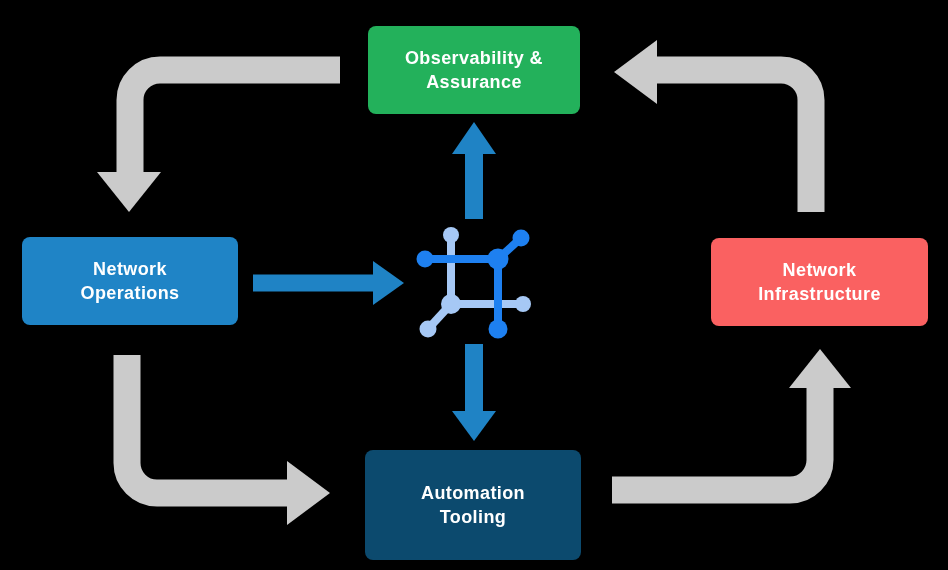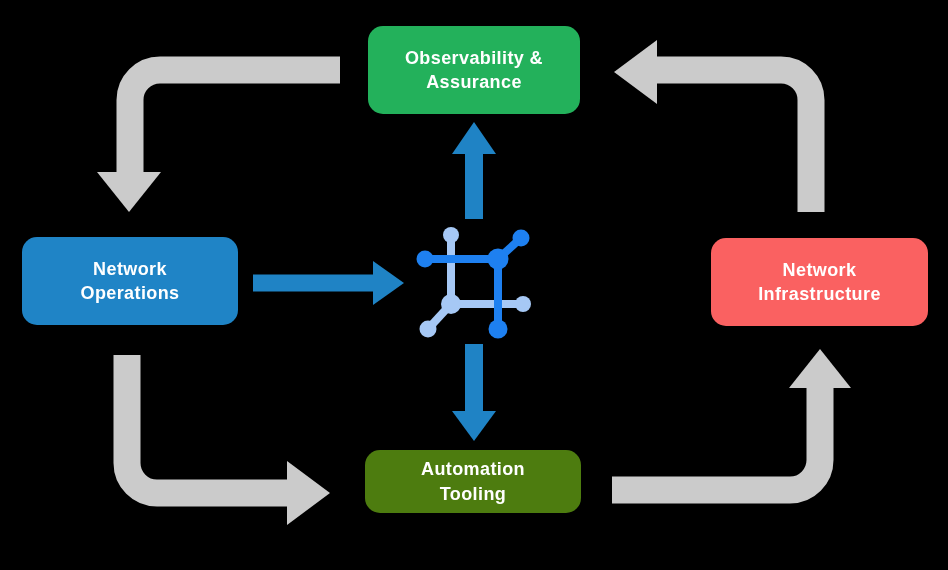--- a/index.html
+++ b/index.html
@@ -20,33 +20,33 @@
     left: 0;
     top: 0;
     width: 948px;
     height: 570px;
   }
   .node-box {
     position: absolute;
     display: flex;
     align-items: center;
     justify-content: center;
-    border-radius: 15px;
+    border-radius: 8px;
     color: #ffffff;
     font-size: 18px;
     font-weight: 600;
     letter-spacing: 0.4px;
     line-height: 1.35;
     text-align: center;
     white-space: pre-line;
   }
   .node-observability        { left: 368px; top: 26px;  width: 212px; height: 88px; background: #23B15B; }
   .node-network-operations   { left: 22px;  top: 237px; width: 216px; height: 88px; background: #1F84C6; }
   .node-network-infrastructure { left: 711px; top: 238px; width: 217px; height: 88px; background: #FA6161; }
-  .node-automation-tooling   { left: 365px; top: 450px; width: 216px; height: 63px; background: #4d7c0f; }
+  .node-automation-tooling   { left: 365px; top: 450px; width: 216px; height: 110px; background: #0c4a6e; }
 </style>
 </head>
 <body>
 
 <div class="canvas">
 
   <svg class="arrow-layer" width="948" height="570" viewBox="0 0 948 570" xmlns="http://www.w3.org/2000/svg">
 
     <g>
       <path d="M340 70 H160 A30 30 0 0 0 130 100 V172" fill="none" stroke="#CBCBCB" stroke-width="27"></path>

